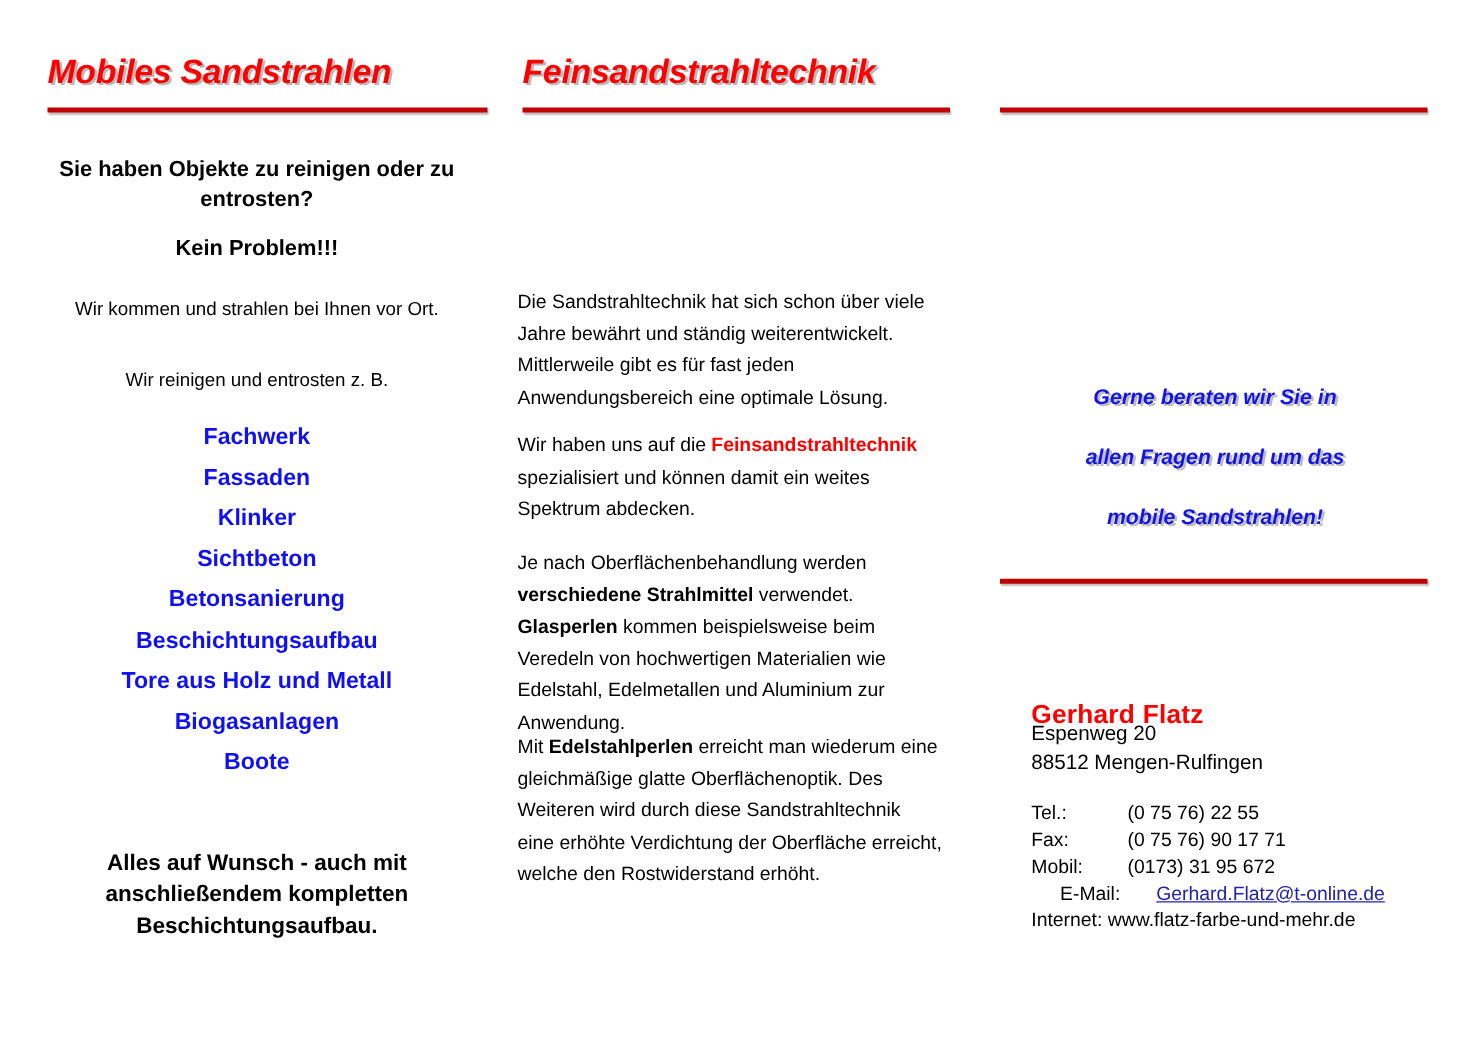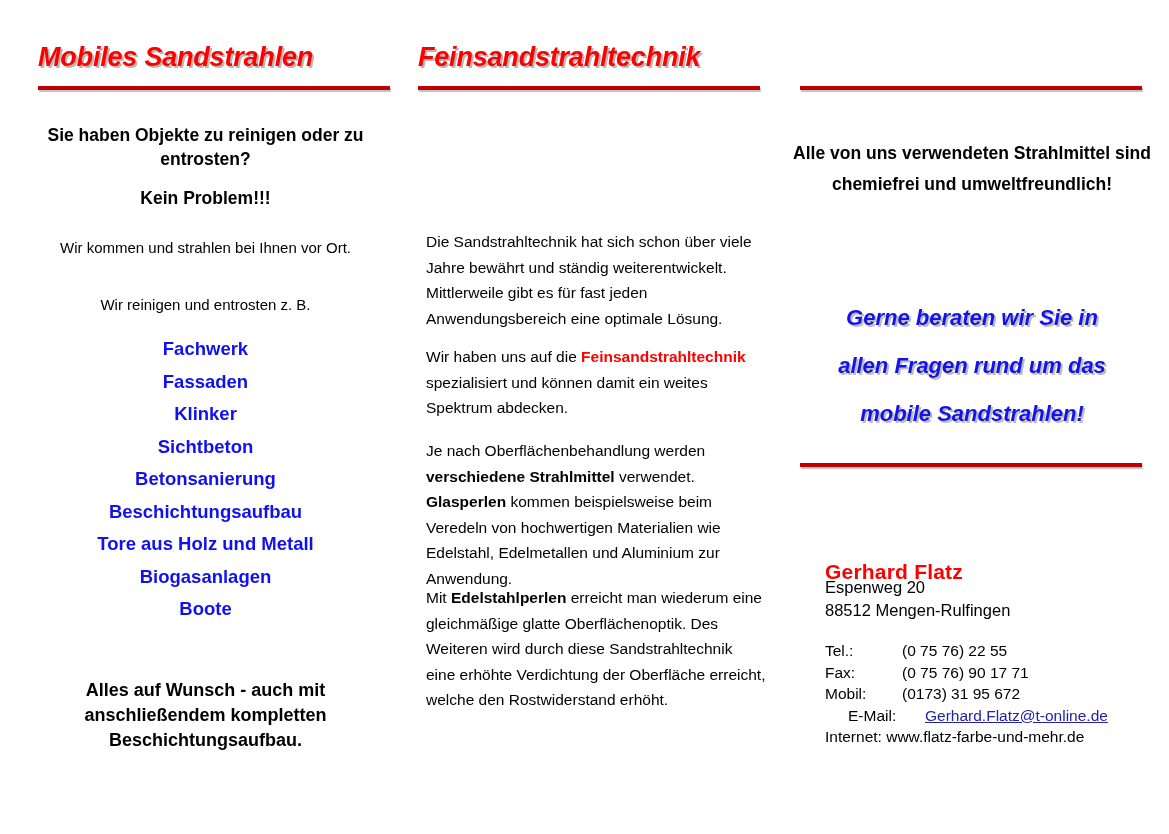--- a/index.html
+++ b/index.html
@@ -119,21 +119,20 @@
     text-shadow: 2px 2px 0 #bdbdbd;
     line-height: 31px;
   }
   .body-par {
     position: absolute;
     left: 9px;
     width: 340px;
     font-size: 15.5px;
     line-height: 25.5px;
     text-align: left;
-    margin-left: 12px;
   }
   .p1 { top: 229px; }
   .p2 { top: 344px; }
   .p3 { top: 438px; }
   .p4 { top: 585px; }
   .red-strong { color: #FE0000; font-weight: bold; }
   .bold { font-weight: bold; }
 
   
   .r-claim {
@@ -145,21 +144,21 @@
     font-size: 17.5px;
     font-weight: bold;
     line-height: 31px;
   }
   .r-blue {
     position: absolute;
     left: 0;
     top: 294px;
     width: 100%;
     text-align: center;
-    font-size: 22px;
+    font-size: 17px;
     font-weight: bold;
     font-style: italic;
     color: #1414E6;
     text-shadow: 2px 2px 0 #bdbdbd;
     line-height: 48px;
   }
   .r-name {
     position: absolute;
     left: 37px;
     top: 548px;
@@ -237,21 +236,20 @@
 
     <div class="body-par p3"><span>Je nach Oberflächenbehandlung werden </span><span class="bold">verschiedene Strahlmittel</span><span> verwendet. </span><span class="bold">Glasperlen</span><span> kommen beispielsweise beim Veredeln von hochwertigen Materialien wie Edelstahl, Edelmetallen und Aluminium zur Anwendung.</span></div>
 
     <div class="body-par p4"><span>Mit </span><span class="bold">Edelstahlperlen</span><span> erreicht man wiederum eine gleichmäßige glatte Oberflächenoptik. Des Weiteren wird durch diese Sandstrahltechnik eine erhöhte Verdichtung der Oberfläche erreicht, welche den Rostwiderstand erhöht.</span></div>
   </div>
 
   <div class="col col-right">
 
     <div class="rule r-right"></div>
 
-    <div class="r-claim">Alle von uns verwendeten Strahlmittel sind chemiefrei und umweltfreundlich!</div>
 
     <div class="r-blue">
       <div>Gerne beraten wir Sie in</div>
       <div>allen Fragen rund um das</div>
       <div>mobile Sandstrahlen!</div>
     </div>
 
     <div class="rule r-right2"></div>
 
     <div class="r-name">Gerhard Flatz</div>

